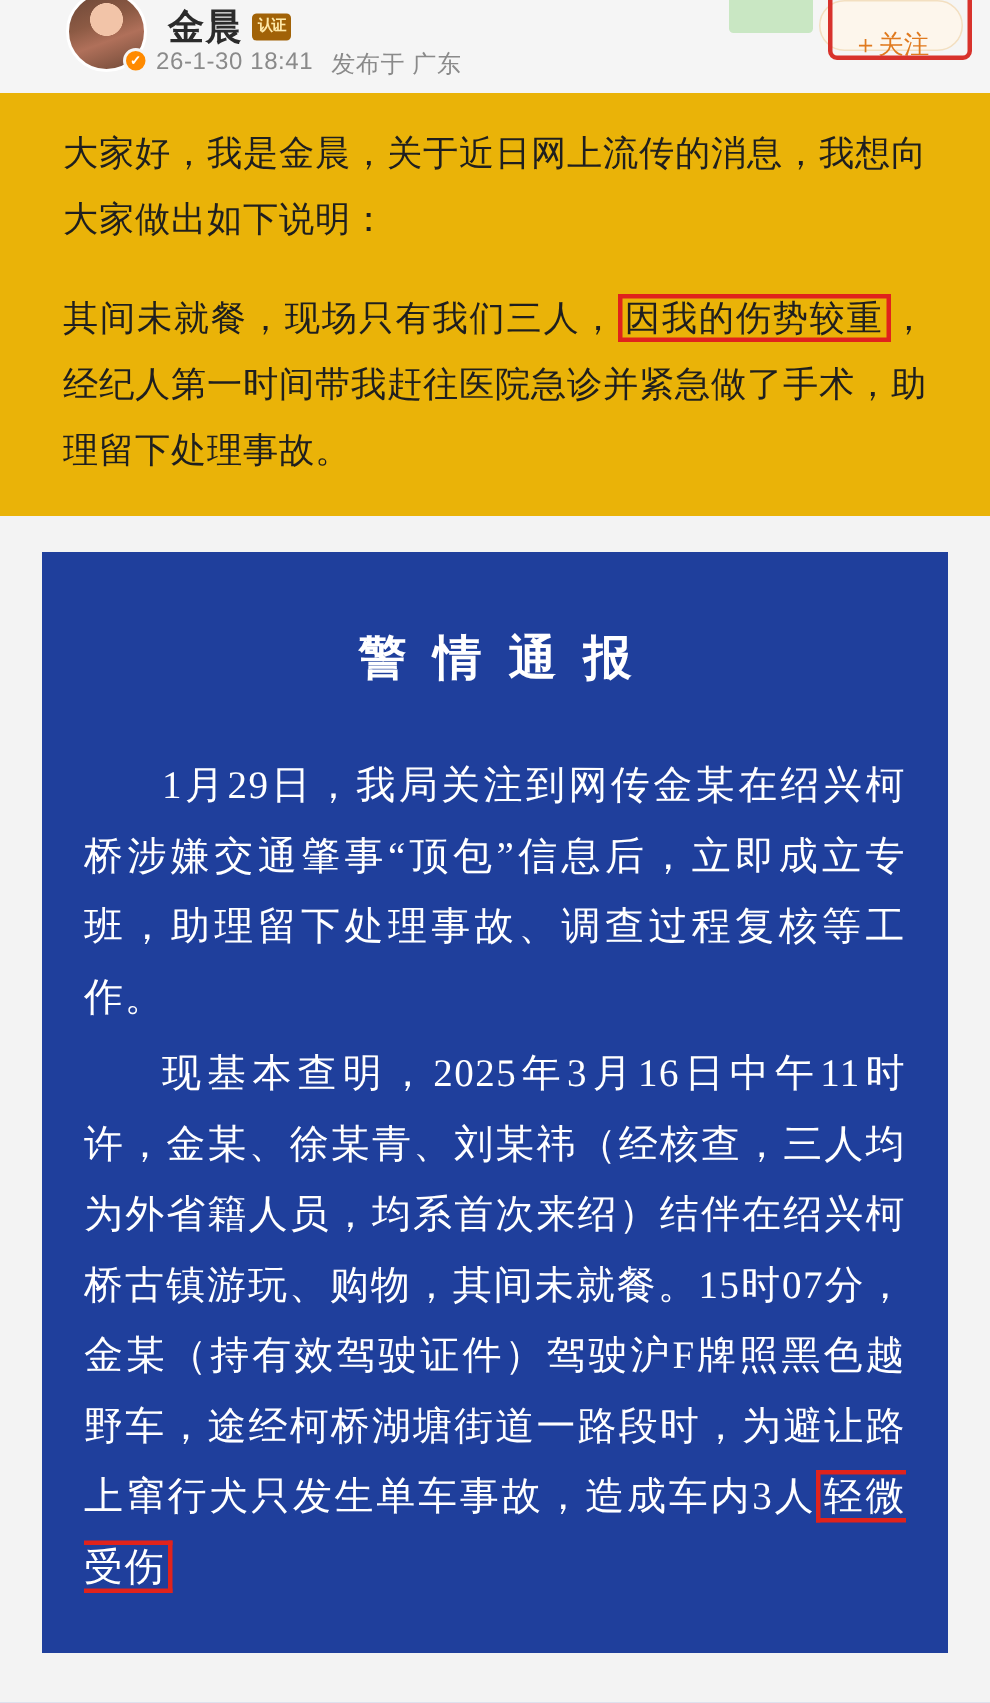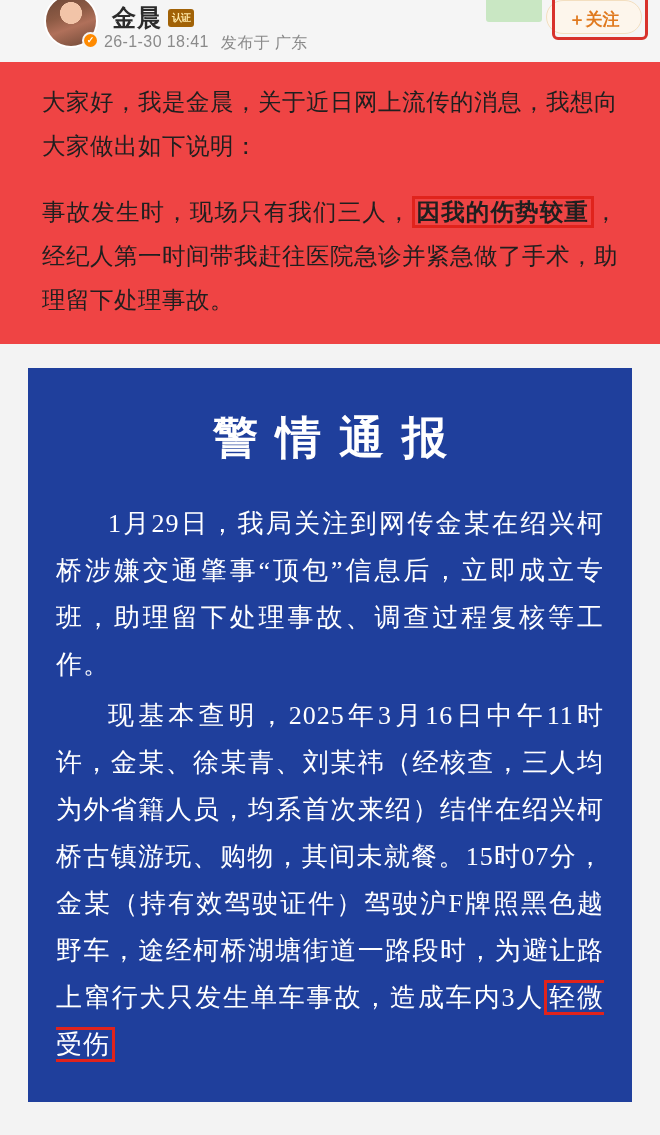--- a/index.html
+++ b/index.html
@@ -102,30 +102,29 @@
     display: flex;
     gap: 12px;
   }
 
   .follow-btn {
     position: absolute;
     right: 18px;
     top: 0px;
     height: 34px;
     min-width: 96px;
-    padding: 2px 12px;
+    padding: 12px 12px;
     border-radius: 17px;
     background: #fdf6ec;
     border: 1px solid #f3dfc0;
     color: #e07a1f;
     font-size: 17px;
     line-height: 34px;
     text-align: center;
     box-sizing: border-box;
-    font-weight: bold;
   }
   .follow-highlight {
     position: absolute;
     right: 12px;
     top: -6px;
     width: 96px;
     height: 46px;
     border: 3px solid #d8322c;
     border-radius: 6px;
     box-sizing: border-box;
@@ -136,54 +135,53 @@
     right: 118px;
     top: -4px;
     width: 56px;
     height: 26px;
     background: #c9e7c3;
     border-radius: 3px;
   }
 
   
   .post-body {
-    background: #ef4444;
+    background: #eab308;
     padding: 18px 42px 22px 42px;
     box-sizing: border-box;
   }
   .para {
     font-size: 23.5px;
     line-height: 44px;
     color: #1f1f1f;
     letter-spacing: 0.5px;
     margin: 0 0 22px 0;
     text-align: justify;
   }
   .para:last-child { margin-bottom: 0; }
   .mark-box {
     border: 3px solid #e0231c;
     padding: 0 2px;
     box-sizing: border-box;
-    font-weight: bold;
   }
 
   
   .notice {
     position: relative;
     margin: 24px 28px 0 28px;
     background: #1f3f9c;
     padding: 26px 28px 30px 28px;
     box-sizing: border-box;
     font-family: "Liberation Serif", serif;
     color: #ffffff;
     min-height: 648px;
   }
   .notice-title {
     text-align: center;
-    font-size: 45px;
+    font-size: 32px;
     font-weight: 700;
     letter-spacing: 18px;
     text-indent: 18px;
     margin: 16px 0 34px 0;
     line-height: 56px;
   }
   .notice-para {
     font-size: 26px;
     line-height: 47px;
     letter-spacing: 1px;
@@ -221,21 +219,21 @@
     <div class="status-strip"></div>
     <div class="follow-btn">＋关注</div>
     <div class="follow-highlight"></div>
   </div>
 
   <div class="post-body">
     <p class="para">
       <span>大家好，我是金晨，关于近日网上流传的消息，我想向大家做出如下说明：</span>
     </p>
     <p class="para">
-      <span>事故发生时，现场只有我们三人，</span><span class="mark-box">因我的伤势较重</span><span>，经纪人第一时间带我赶往医院急诊并紧急做了手术，助理留下处理事故。</span>
+      <span>其间未就餐，现场只有我们三人，</span><span class="mark-box">因我的伤势较重</span><span>，经纪人第一时间带我赶往医院急诊并紧急做了手术，助理留下处理事故。</span>
     </p>
   </div>
 
   <div class="notice">
     <div class="notice-title">警情通报</div>
 
     <p class="notice-para">
       <span>1月29日，我局关注到网传金某在绍兴柯桥涉嫌交通肇事“顶包”信息后，立即成立专班，助理留下处理事故、调查过程复核等工作。</span>
     </p>
 

